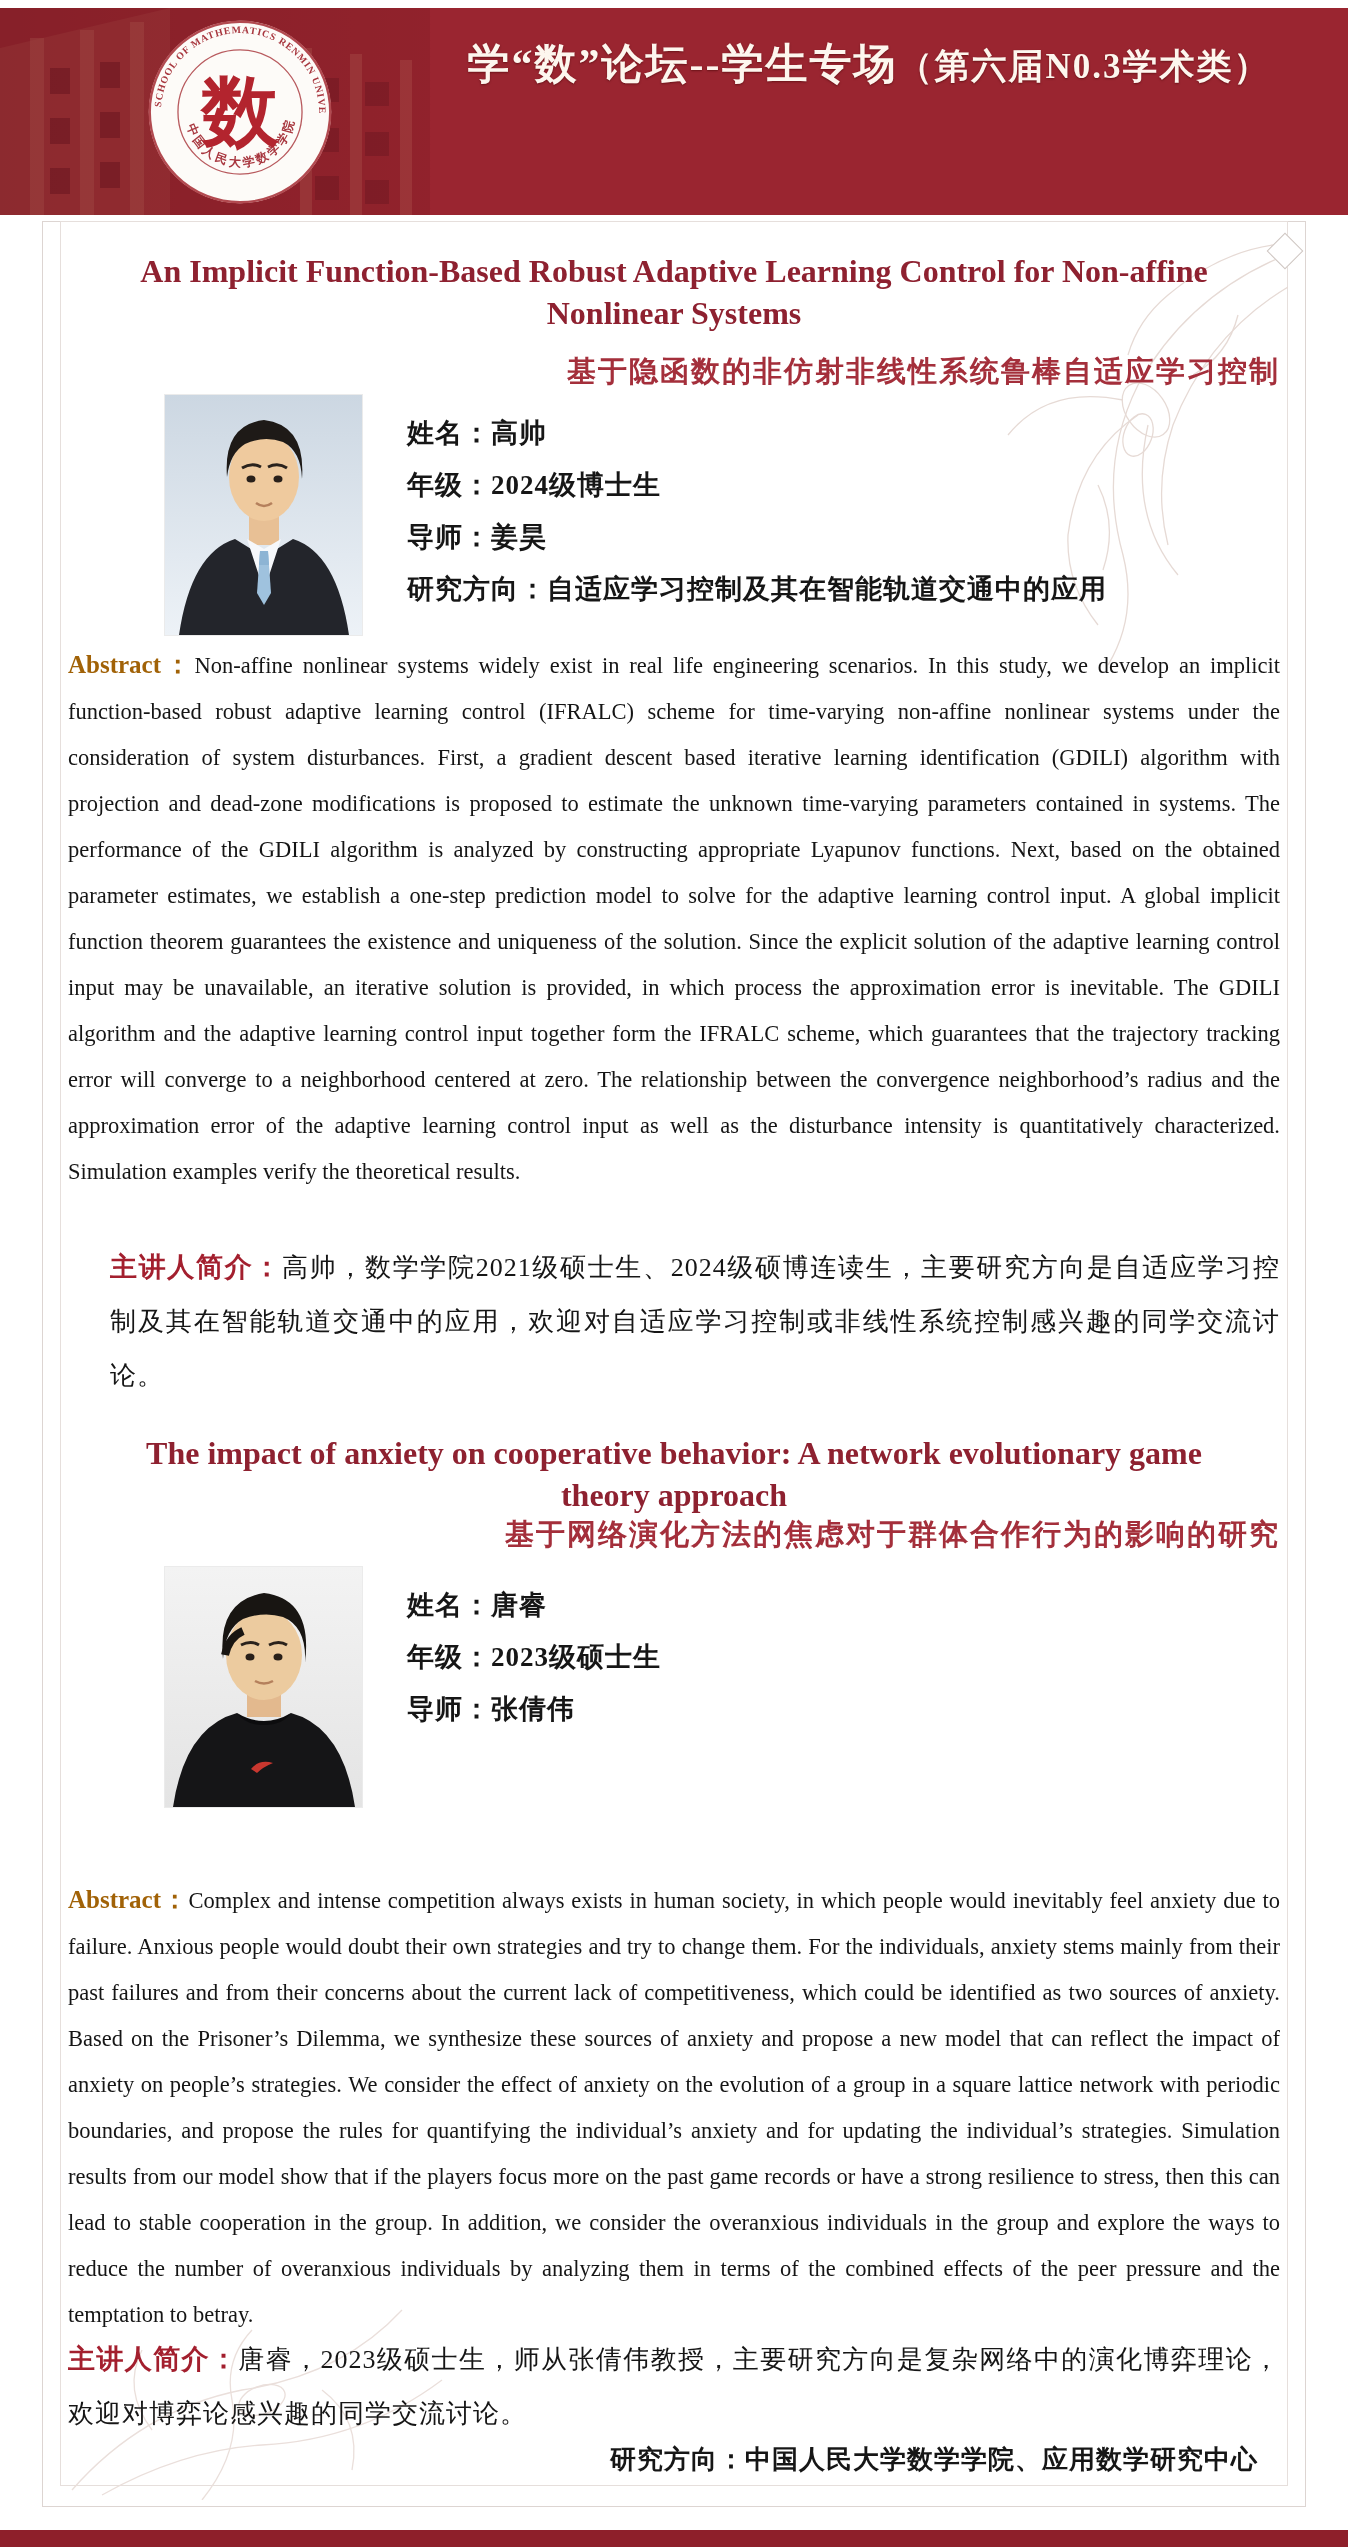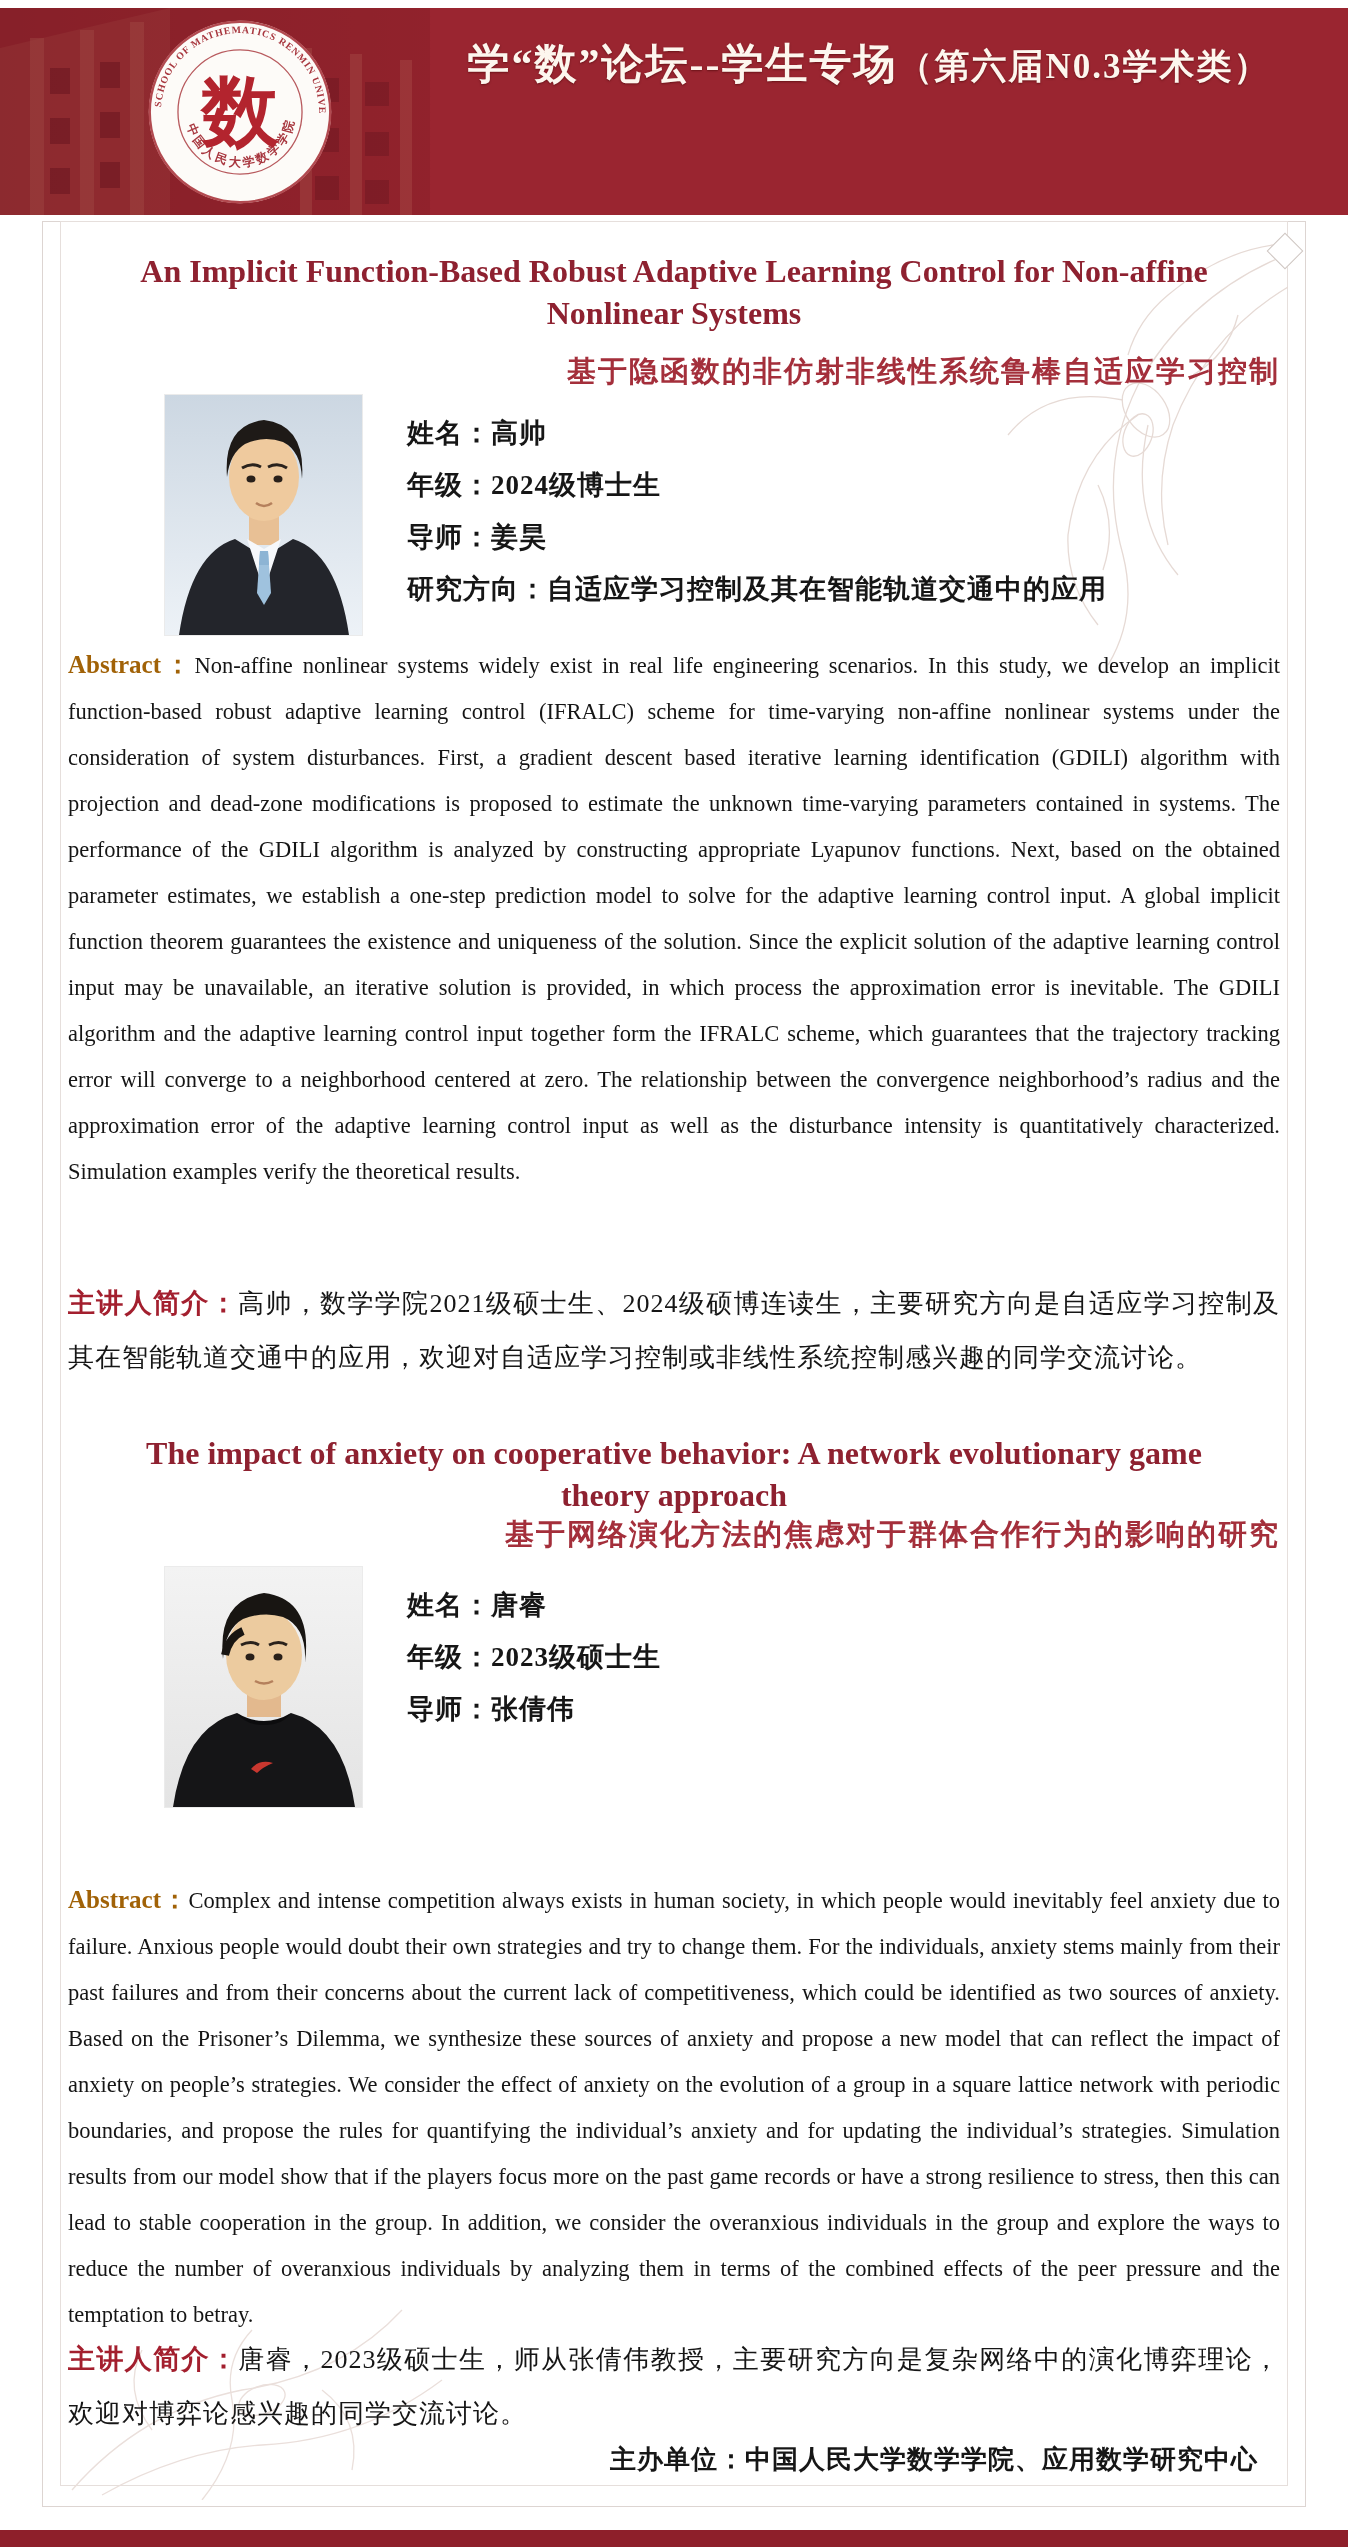--- a/index.html
+++ b/index.html
@@ -197,21 +197,21 @@
     <div class="info-line"><span>年级：</span><span>2024级博士生</span></div>
     <div class="info-line"><span>导师：</span><span>姜昊</span></div>
     <div class="info-line"><span>研究方向：</span><span>自适应学习控制及其在智能轨道交通中的应用</span></div>
   </div>
 </div>
 
 <div class="block abstract" style="top:642px;">
   <span class="ab-label">Abstract：</span><span>Non-affine nonlinear systems widely exist in real life engineering scenarios. In this study, we develop an implicit function-based robust adaptive learning control (IFRALC) scheme for time-varying non-affine nonlinear systems under the consideration of system disturbances. First, a gradient descent based iterative learning identification (GDILI) algorithm with projection and dead-zone modifications is proposed to estimate the unknown time-varying parameters contained in systems. The performance of the GDILI algorithm is analyzed by constructing appropriate Lyapunov functions. Next, based on the obtained parameter estimates, we establish a one-step prediction model to solve for the adaptive learning control input. A global implicit function theorem guarantees the existence and uniqueness of the solution. Since the explicit solution of the adaptive learning control input may be unavailable, an iterative solution is provided, in which process the approximation error is inevitable. The GDILI algorithm and the adaptive learning control input together form the IFRALC scheme, which guarantees that the trajectory tracking error will converge to a neighborhood centered at zero. The relationship between the convergence neighborhood’s radius and the approximation error of the adaptive learning control input as well as the disturbance intensity is quantitatively characterized. Simulation examples verify the theoretical results.</span>
 </div>
 
-<div class="block bio" style="top:1276px;">
+<div class="block bio" style="top:1240px;margin-left:42px;">
   <span class="bio-label">主讲人简介：</span><span>高帅，数学学院2021级硕士生、2024级硕博连读生，主要研究方向是自适应学习控制及其在智能轨道交通中的应用，欢迎对自适应学习控制或非线性系统控制感兴趣的同学交流讨论。</span>
 </div>
 
 <div class="block title-en" style="top:1432px;">
   <span class="inner">The impact of anxiety on cooperative behavior: A network evolutionary game theory approach</span>
 </div>
 <div class="block title-zh" style="top:1515px;">基于网络演化方法的焦虑对于群体合作行为的影响的研究</div>
 
 <div class="speaker-row" style="top:1567px;">
   <svg class="speaker-photo" viewBox="0 0 197 240" preserveAspectRatio="none">
@@ -245,15 +245,15 @@
 </div>
 
 <div class="block abstract" style="top:1877px;">
   <span class="ab-label">Abstract：</span><span>Complex and intense competition always exists in human society, in which people would inevitably feel anxiety due to failure. Anxious people would doubt their own strategies and try to change them. For the individuals, anxiety stems mainly from their past failures and from their concerns about the current lack of competitiveness, which could be identified as two sources of anxiety. Based on the Prisoner’s Dilemma, we synthesize these sources of anxiety and propose a new model that can reflect the impact of anxiety on people’s strategies. We consider the effect of anxiety on the evolution of a group in a square lattice network with periodic boundaries, and propose the rules for quantifying the individual’s anxiety and for updating the individual’s strategies. Simulation results from our model show that if the players focus more on the past game records or have a strong resilience to stress, then this can lead to stable cooperation in the group. In addition, we consider the overanxious individuals in the group and explore the ways to reduce the number of overanxious individuals by analyzing them in terms of the combined effects of the peer pressure and the temptation to betray.</span>
 </div>
 
 <div class="block bio" style="top:2332px;">
   <span class="bio-label">主讲人简介：</span><span>唐睿，2023级硕士生，师从张倩伟教授，主要研究方向是复杂网络中的演化博弈理论，欢迎对博弈论感兴趣的同学交流讨论。</span>
 </div>
 
-<div class="block footer-line" style="top:2442px; right:90px;">主办单位：中国人民大学数学学院、应用数学研究中心</div>
+<div class="block footer-line" style="top:2442px; right:90px;">研究方向：中国人民大学数学学院、应用数学研究中心</div>
 
 <div class="bottom-bar"></div>
 
 </body></html>

